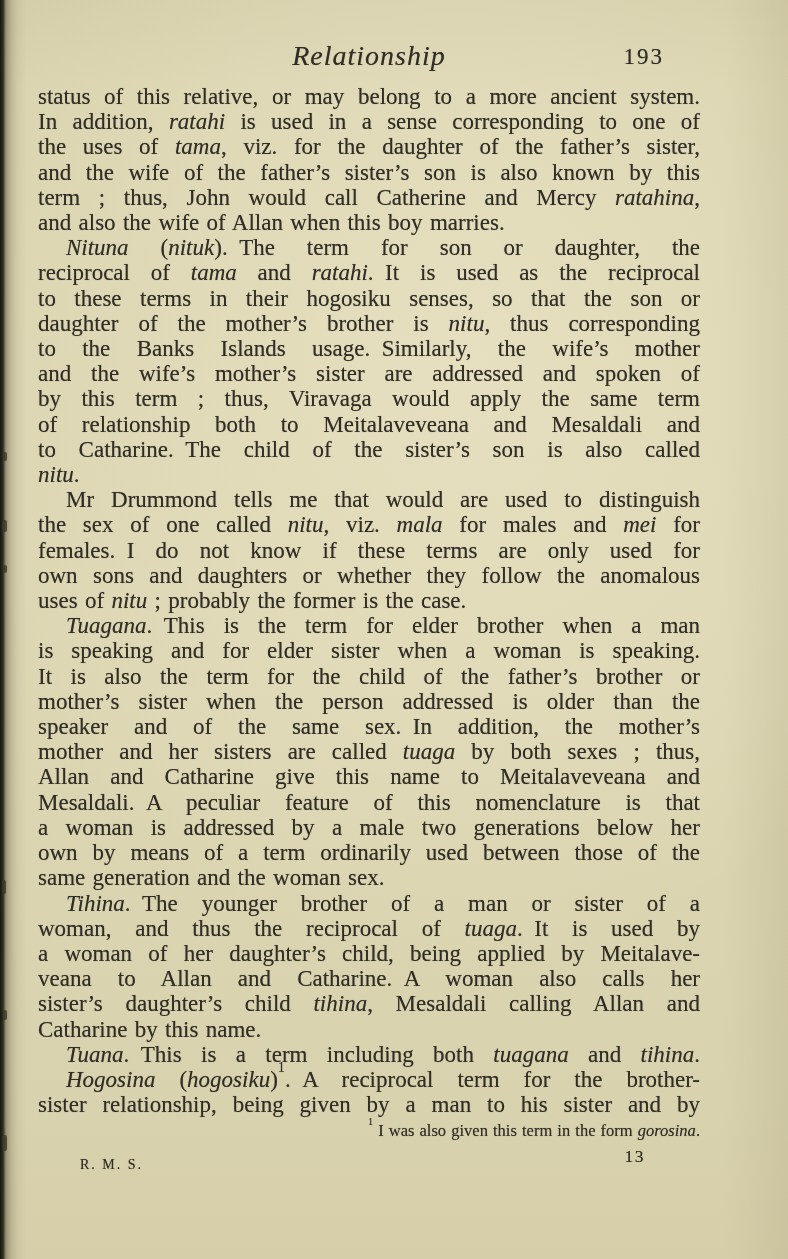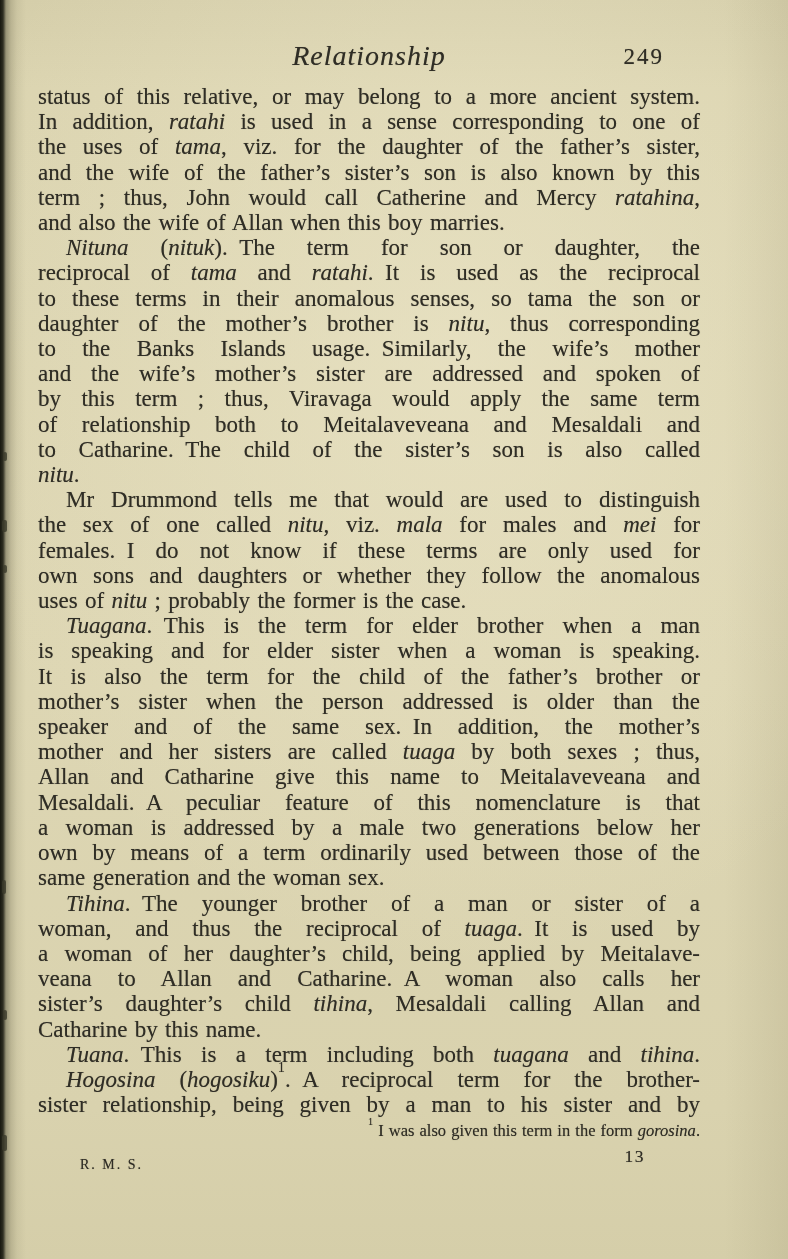--- a/index.html
+++ b/index.html
@@ -57,33 +57,33 @@
   <div class="binding-edge"></div>
   <div class="speck" style="left:3px;top:452px;width:4px;height:9px;"></div>
   <div class="speck" style="left:2px;top:520px;width:5px;height:12px;"></div>
   <div class="speck" style="left:3px;top:565px;width:4px;height:8px;"></div>
   <div class="speck" style="left:2px;top:880px;width:4px;height:14px;"></div>
   <div class="speck" style="left:3px;top:1010px;width:4px;height:10px;"></div>
   <div class="speck" style="left:2px;top:1135px;width:5px;height:16px;"></div>
 
   <div class="header">
     <span class="running-title">Relationship</span>
-    <span class="page-number">249</span>
+    <span class="page-number">193</span>
   </div>
 
   <div class="body-text">
       <div class="line">status of this relative, or may belong to a more ancient system.</div>
       <div class="line">In addition, <i>ratahi</i> is used in a sense corresponding to one of</div>
       <div class="line">the uses of <i>tama</i>, viz. for the daughter of the father’s sister,</div>
       <div class="line">and the wife of the father’s sister’s son is also known by this</div>
       <div class="line">term ; thus, John would call Catherine and Mercy <i>ratahina</i>,</div>
       <div class="line last">and also the wife of Allan when this boy marries.</div>
       <div class="line indent"><i>Nituna</i> (<i>nituk</i>). The term for son or daughter, the</div>
       <div class="line">reciprocal of <i>tama</i> and <i>ratahi</i>. It is used as the reciprocal</div>
-      <div class="line">to these terms in their anomalous senses, so tama the son or</div>
+      <div class="line">to these terms in their hogosiku senses, so that the son or</div>
       <div class="line">daughter of the mother’s brother is <i>nitu</i>, thus corresponding</div>
       <div class="line">to the Banks Islands usage. Similarly, the wife’s mother</div>
       <div class="line">and the wife’s mother’s sister are addressed and spoken of</div>
       <div class="line">by this term ; thus, Viravaga would apply the same term</div>
       <div class="line">of relationship both to Meitalaveveana and Mesaldali and</div>
       <div class="line">to Catharine. The child of the sister’s son is also called</div>
       <div class="line last"><i>nitu</i>.</div>
       <div class="line indent">Mr Drummond tells me that would are used to distinguish</div>
       <div class="line">the sex of one called <i>nitu</i>, viz. <i>mala</i> for males and <i>mei</i> for</div>
       <div class="line">females. I do not know if these terms are only used for</div>

